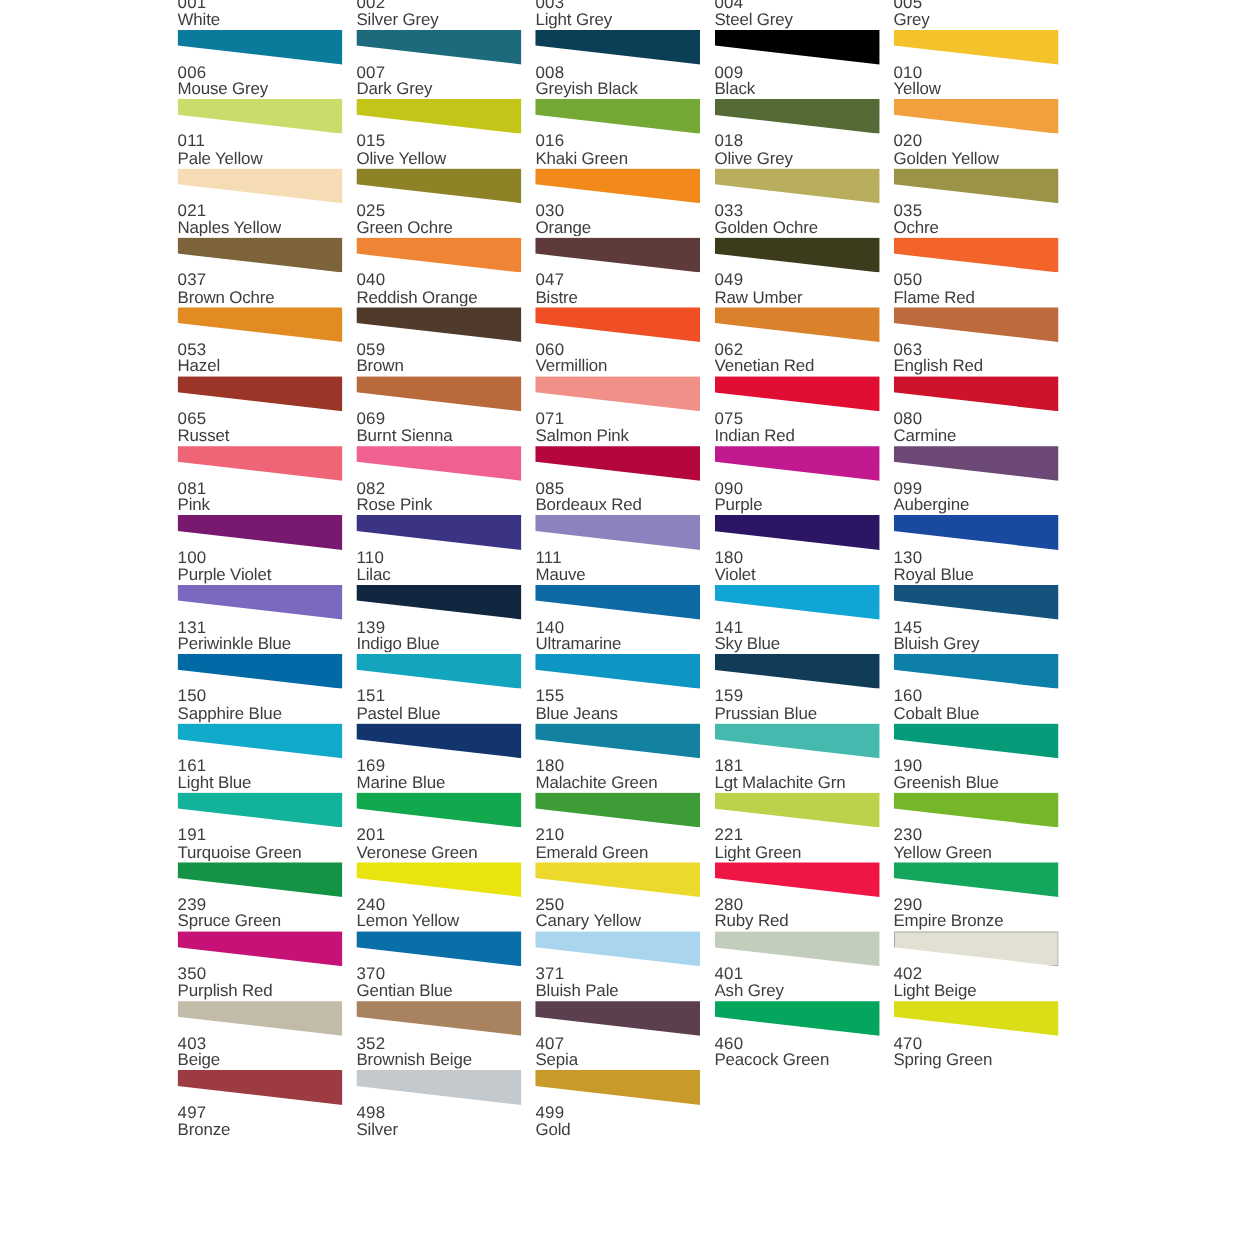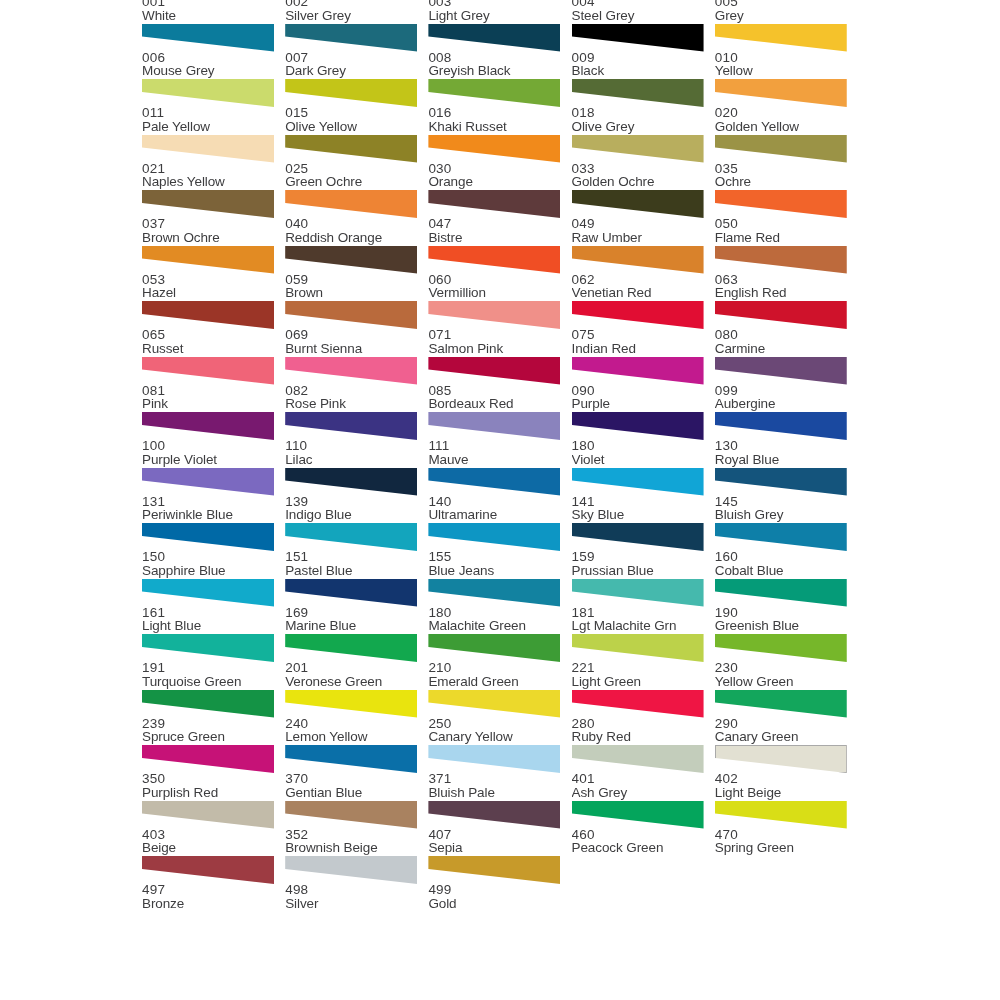--- a/index.html
+++ b/index.html
@@ -160,21 +160,21 @@
         <div class="swatch-wedge" style="background: rgb(195, 197, 24);"></div>
         <div class="swatch-label">
           <span class="swatch-code">015</span>
           <span class="swatch-name">Olive Yellow</span>
         </div>
       </div>
       <div class="swatch-cell">
         <div class="swatch-wedge" style="background: rgb(116, 169, 53);"></div>
         <div class="swatch-label">
           <span class="swatch-code">016</span>
-          <span class="swatch-name">Khaki Russet</span>
+          <span class="swatch-name">Khaki Green</span>
         </div>
       </div>
       <div class="swatch-cell">
         <div class="swatch-wedge" style="background: rgb(85, 107, 53);"></div>
         <div class="swatch-label">
           <span class="swatch-code">018</span>
           <span class="swatch-name">Olive Grey</span>
         </div>
       </div>
       <div class="swatch-cell">
@@ -559,21 +559,21 @@
         <div class="swatch-wedge" style="background: rgb(239, 21, 68);"></div>
         <div class="swatch-label">
           <span class="swatch-code">280</span>
           <span class="swatch-name">Ruby Red</span>
         </div>
       </div>
       <div class="swatch-cell">
         <div class="swatch-wedge" style="background: rgb(19, 166, 92);"></div>
         <div class="swatch-label">
           <span class="swatch-code">290</span>
-          <span class="swatch-name">Canary Green</span>
+          <span class="swatch-name">Empire Bronze</span>
         </div>
       </div>
       <div class="swatch-cell">
         <div class="swatch-wedge" style="background: rgb(198, 18, 119);"></div>
         <div class="swatch-label">
           <span class="swatch-code">350</span>
           <span class="swatch-name">Purplish Red</span>
         </div>
       </div>
       <div class="swatch-cell">

